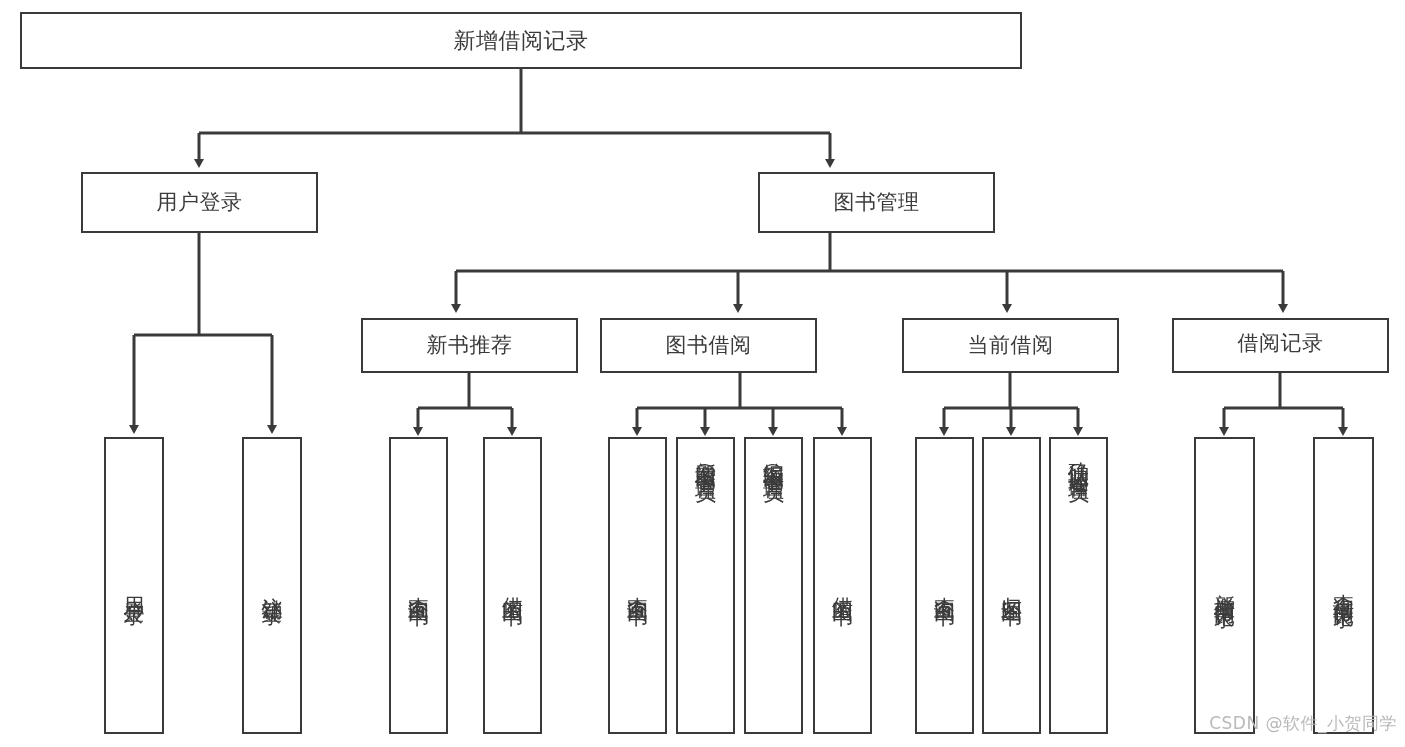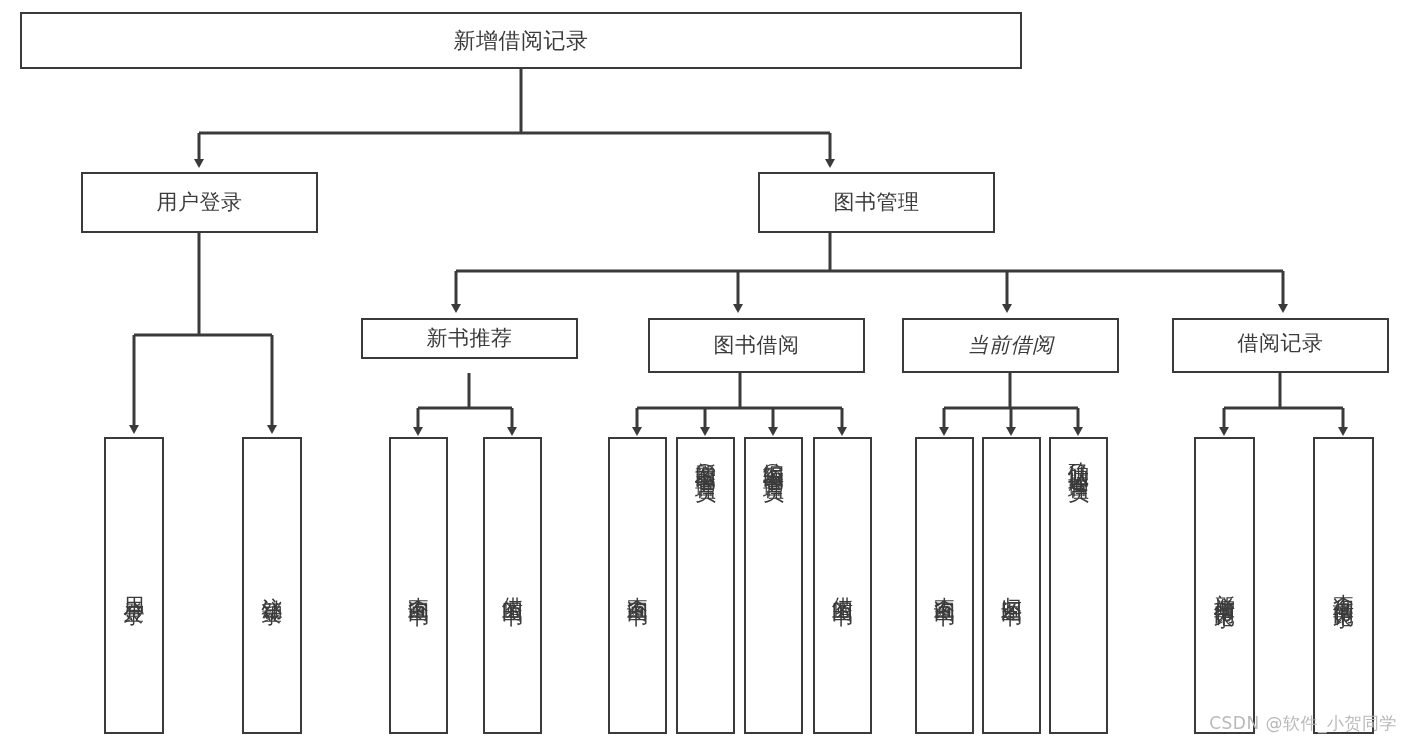--- a/index.html
+++ b/index.html
@@ -146,27 +146,27 @@
     <span class="label">新增借阅记录</span>
   </div>
 
   <div class="node horiz" style="left:81px; top:172px; width:237px; height:61px;">
     <span class="label">用户登录</span>
   </div>
   <div class="node horiz" style="left:712px; top:172px; width:237px; height:61px;margin-left:46px;">
     <span class="label">图书管理</span>
   </div>
 
-  <div class="node horiz" style="left:361px; top:318px; width:217px; height:41px;">
+  <div class="node horiz" style="left:361px; top:318px; width:217px; height:55px;">
     <span class="label">新书推荐</span>
   </div>
-  <div class="node horiz" style="left:648px; top:318px; width:217px; height:55px;">
+  <div class="node horiz" style="left:600px; top:318px; width:217px; height:55px;">
     <span class="label">图书借阅</span>
   </div>
-  <div class="node horiz" style="left:902px; top:318px; width:217px; height:55px;font-style:italic;">
+  <div class="node horiz" style="left:902px; top:318px; width:217px; height:55px;">
     <span class="label">当前借阅</span>
   </div>
   <div class="node horiz" style="left:1172px; top:318px; width:217px; height:55px;font-family:Liberation Mono, monospace;">
     <span class="label">借阅记录</span>
   </div>
 
   <div class="node vert centred" style="left:104px; top:437px; width:60px; height:297px;">
     <span class="label">用户登录</span>
   </div>
   <div class="node vert centred" style="left:242px; top:437px; width:60px; height:297px;">

